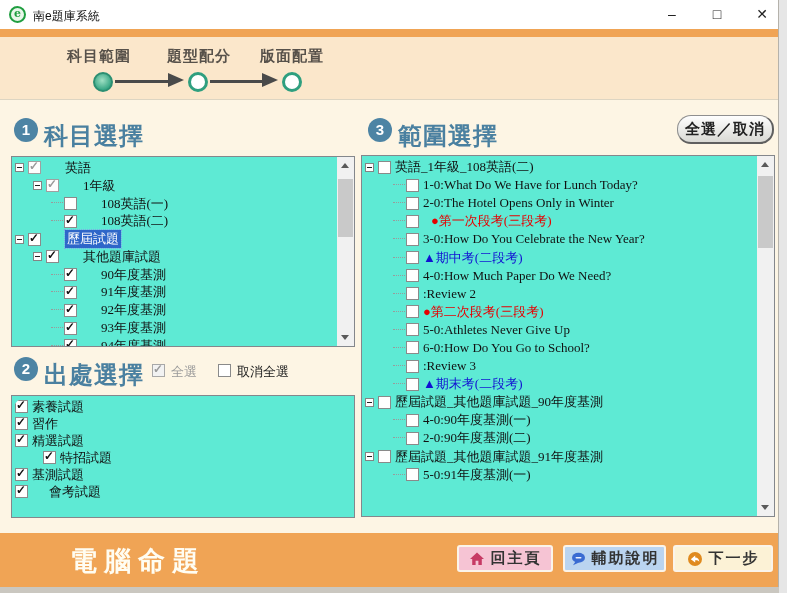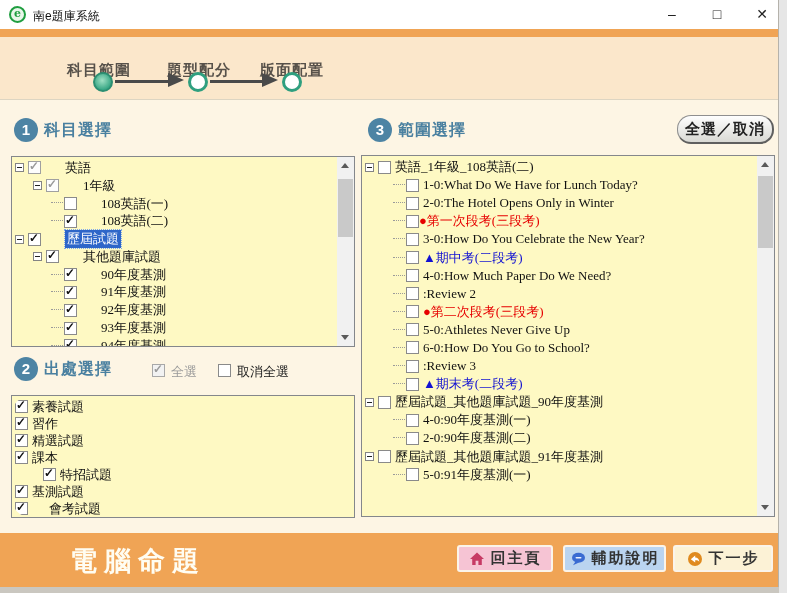--- a/index.html
+++ b/index.html
@@ -8,34 +8,34 @@
   
   .titlebar{position:absolute;left:0;top:0;width:100%;height:29px;background:#ffffff;}
   .appicon{position:absolute;left:9px;top:6px;width:17px;height:17px;border-radius:50%;background:#e9f6ea;border:2px solid #1f9e40;box-sizing:border-box;color:#1f9e40;font-weight:bold;font-size:11px;line-height:12px;text-align:center;font-family:"DejaVu Serif",serif;}
   .wtitle{position:absolute;left:33px;top:8px;font-size:12px;color:#111;}
   .wbtn{position:absolute;top:0;width:34px;height:29px;text-align:center;line-height:29px;font-size:14px;color:#222;}
   .wmin{left:655px;} .wmax{left:700px;} .wclose{left:745px;}
   
   .ostrip{position:absolute;left:0;top:29px;width:100%;height:8px;background:#f0a455;}
   
   .stepbar{position:absolute;left:0;top:37px;width:100%;height:63px;background:#fbe7cb;border-bottom:1px solid #ddd5c2;box-sizing:border-box;}
-  .steplabel{position:absolute;top:24px;font-size:15px;font-weight:bold;color:#57514a;letter-spacing:1px;}
+  .steplabel{position:absolute;top:10px;font-size:15px;font-weight:bold;color:#57514a;letter-spacing:1px;}
   .sl1{left:67px;} .sl2{left:167px;} .sl3{left:260px;}
   .stepcircle{position:absolute;top:35px;width:20px;height:20px;border-radius:50%;box-sizing:border-box;background:#fff;border:3px solid #2f9f7f;}
   .sc1{left:93px;background:radial-gradient(circle at 45% 40%, #9fe0c4 0%, #3aa886 70%);border:2px solid #2c8f72;}
   .sc2{left:188px;} .sc3{left:282px;}
   .stepline{position:absolute;top:43px;height:3px;background:#4a4a4a;}
   .ln1{left:115px;width:55px;} .ln2{left:210px;width:53px;}
   .stephead{position:absolute;top:36px;width:0;height:0;border-top:7px solid transparent;border-bottom:7px solid transparent;border-left:16px solid #4a4a4a;}
   .hd1{left:168px;} .hd2{left:262px;}
   
   .badge{position:absolute;width:24px;height:24px;border-radius:50%;background:#4d84a4;color:#fff;font-size:15px;font-weight:bold;text-align:center;line-height:24px;}
-  .sectitle{position:absolute;font-size:16px;font-weight:bold;color:#4a80a0;letter-spacing:1px;}
-  
-  .box{position:absolute;background:#fef9c3;border:1px solid #84878c;box-sizing:border-box;overflow:hidden;}
+  .sectitle{position:absolute;font-size:24px;font-weight:bold;color:#4a80a0;letter-spacing:1px;}
+  
+  .box{position:absolute;background:#5eead4;border:1px solid #84878c;box-sizing:border-box;overflow:hidden;}
   #subject-box{left:11px;top:156px;width:344px;height:191px;}
   #source-box{left:11px;top:395px;width:344px;height:123px;}
   #range-box{left:361px;top:155px;width:414px;height:362px;}
   .treearea{position:absolute;left:0;top:0;bottom:0;overflow:hidden;padding:2px 0 0 3px;}
   #subject-box .treearea{right:17px;} #range-box .treearea{right:17px;}
   
   .sbar{position:absolute;right:0;top:0;bottom:0;width:17px;background:#f1f1f1;}
   .sarr{position:absolute;left:0;width:17px;height:17px;background:#f1f1f1;}
   .sarr::after{content:"";position:absolute;left:4px;width:0;height:0;border-left:4px solid transparent;border-right:4px solid transparent;}
   .sup{top:0;} .sup::after{top:6px;border-bottom:5px solid #5a5a5a;}
@@ -195,24 +195,20 @@
           <span class="lbl" style="margin-left: 4px;">素養試題</span>
         </div>
         <div class="trow" style="height: 17px;">
           <span class="cbx checked"></span>
           <span class="lbl" style="margin-left: 4px;">習作</span>
         </div>
         <div class="trow" style="height: 17px;">
           <span class="cbx checked"></span>
           <span class="lbl" style="margin-left: 4px;">精選試題</span>
         </div>
-        <div class="trow" style="height: 17px;">
-          <span class="cbx checked"></span>
-          <span class="lbl" style="margin-left: 4px;">課本</span>
-        </div>
         <div class="trow" style="height: 17px; padding-left: 28px;">
           <span class="cbx checked"></span>
           <span class="lbl" style="margin-left: 4px;">特招試題</span>
         </div>
         <div class="trow" style="height: 17px;">
           <span class="cbx checked"></span>
           <span class="lbl" style="margin-left: 4px;">基測試題</span>
         </div>
         <div class="trow" style="height: 17px;">
           <span class="cbx checked"></span>
@@ -242,21 +238,21 @@
         <div class="trow" style="height: 18.1px;">
           <span class="ind" style="width: 28px;"></span>
           <span class="conn"></span>
           <span class="cbx un"></span>
           <span class="lbl" style="margin-left: 4px;">2-0:The Hotel Opens Only in Winter</span>
         </div>
         <div class="trow" style="height: 18.1px;">
           <span class="ind" style="width: 28px;"></span>
           <span class="conn"></span>
           <span class="cbx un"></span>
-          <span class="lbl red" style="margin-left: 0;">●第一次段考(三段考)</span>
+          <span class="lbl red" style="margin-left: 12px;">●第一次段考(三段考)</span>
         </div>
         <div class="trow" style="height: 18.1px;">
           <span class="ind" style="width: 28px;"></span>
           <span class="conn"></span>
           <span class="cbx un"></span>
           <span class="lbl" style="margin-left: 4px;">3-0:How Do You Celebrate the New Year?</span>
         </div>
         <div class="trow" style="height: 18.1px;">
           <span class="ind" style="width: 28px;"></span>
           <span class="conn"></span>

